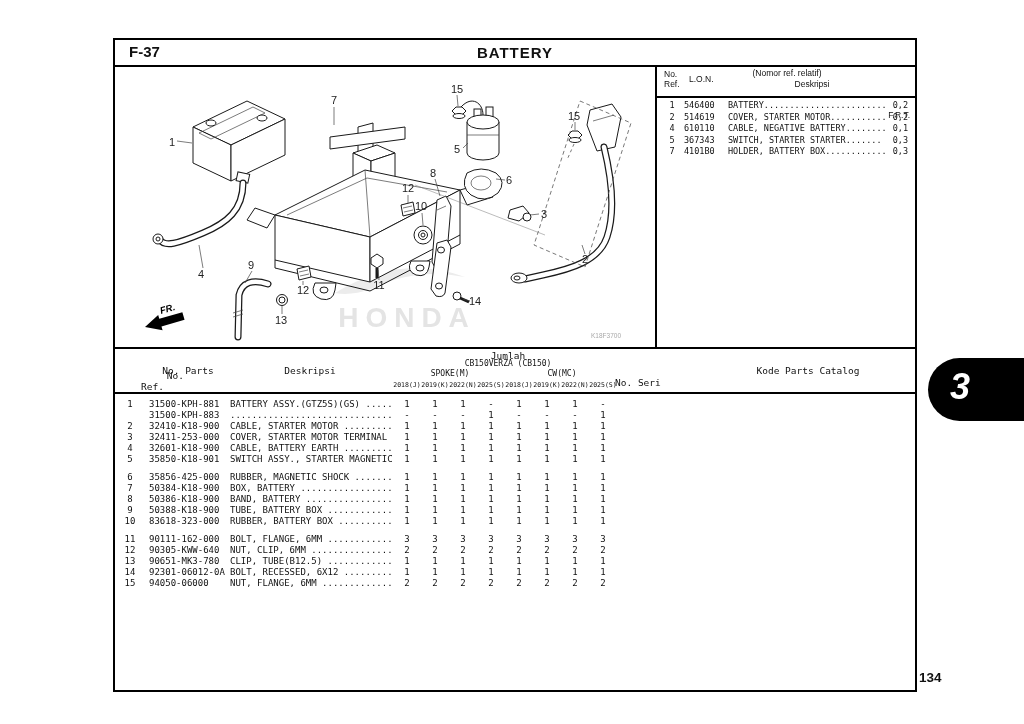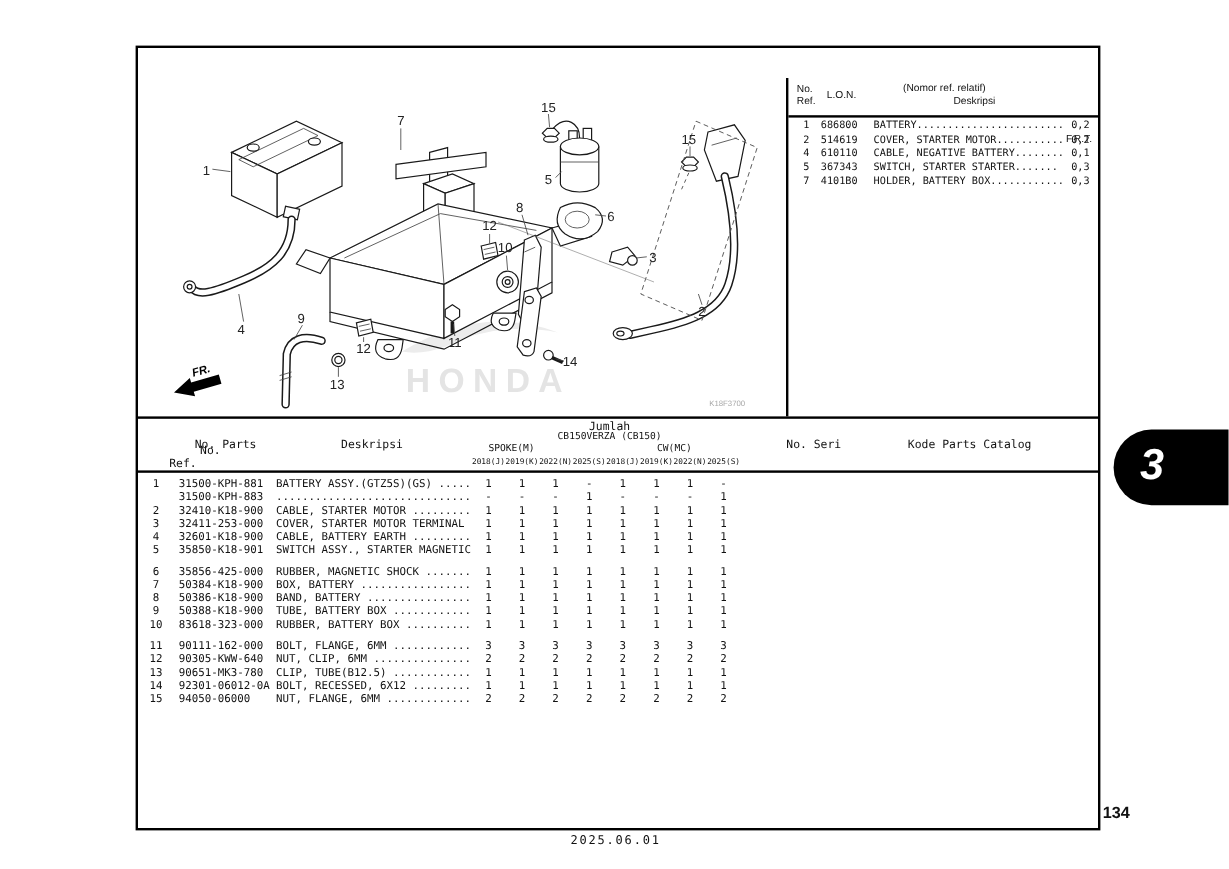--- a/index.html
+++ b/index.html
@@ -31,24 +31,24 @@
   .refrow .r4{position:absolute;right:7px;}
   
   .ptabhead{position:absolute;left:0;top:307px;width:100%;height:43px;border-top:2px solid #000;
             border-bottom:2px solid #000;font-size:9.5px;}
   .ph{position:absolute;white-space:pre;}
   .ph-noref{left:6px;top:10px;text-align:center;line-height:11px;}
   .ph-nopart{left:38px;top:16px;width:70px;text-align:center;}
   .ph-desk{left:150px;top:16px;width:90px;text-align:center;}
   .ph-jumlah{left:300px;top:1px;width:186px;text-align:center;}
   .ph-model{left:300px;top:10px;width:186px;text-align:center;font-size:8px;}
-  .ph-spoke{left:292px;top:20px;width:86px;text-align:left;font-size:8px;}
+  .ph-spoke{left:292px;top:20px;width:86px;text-align:center;font-size:8px;}
   .ph-cw{left:404px;top:20px;width:86px;text-align:center;font-size:8px;}
   .ph-year{top:32px;width:30px;text-align:center;font-size:6.5px;}
-  .ph-noseri{left:500px;top:16px;width:86px;text-align:right;}
+  .ph-noseri{left:500px;top:28px;width:86px;text-align:left;}
   .ph-kode{left:600px;top:16px;width:186px;text-align:center;}
   .pbody{position:absolute;left:0;top:350px;width:100%;padding-top:9px;}
   .prow{position:relative;height:11px;font-size:9px;line-height:11px;white-space:pre;}
   .prow.gap{margin-top:7px;}
   .prow .c-ref{position:absolute;left:0;width:30px;text-align:center;}
   .prow .c-part{position:absolute;left:34px;}
   .prow .c-desc{position:absolute;left:115px;}
   .prow .c-qty{position:absolute;width:28px;text-align:center;}
   
   .pageno{position:absolute;left:919px;top:670px;font-family:"Liberation Sans",sans-serif;
@@ -63,20 +63,24 @@
   svg .ln{stroke:#1a1a1a;fill:none;stroke-width:1;}
   svg .fw{stroke:#1a1a1a;fill:#fff;stroke-width:1;}
   svg .thin{stroke:#444;stroke-width:0.7;fill:none;}
 </style>
 </head>
 <body>
 
 <div class="page">
   <div class="frame">
 
+    <div class="hdr">
+      <span class="code">F-37</span>
+      <span class="title">BATTERY</span>
+    </div>
 
     <div class="diagram">
       <svg width="540" height="282" viewBox="0 0 540 282">
 
         <path d="M220,228 Q285,188 350,212 Q300,202 256,224 Q236,231 220,228 Z" fill="#ececec"></path>
         <text x="292" y="262" text-anchor="middle" font-size="28" font-weight="bold" letter-spacing="7" fill="#e4e4e4" font-family="Liberation Sans, sans-serif">HONDA</text>
 
         <g>
           <polygon class="fw" points="78,62 132,36 170,54 116,80"></polygon>
           <polygon class="fw" points="78,62 78,98 116,116 116,80"></polygon>
@@ -255,21 +259,21 @@
       <div class="refhead">
         <span class="rh-noref">
           <span>No.</span><br><span>Ref.</span>
         </span>
         <span class="rh-lon">L.O.N.</span>
         <span class="rh-desc1">(Nomor ref. relatif)</span>
         <span class="rh-desc2">Deskripsi</span>
         <span class="rh-frt">F.R.T.</span>
       </div>
       <div class="refrows" id="ref-rows">
-          <div class="refrow"><span class="r1">1</span><span class="r2">686800</span><span class="r3">BATTERY........................</span><span class="r4">0,2</span></div>
+          <div class="refrow"><span class="r1">1</span><span class="r2">546400</span><span class="r3">BATTERY........................</span><span class="r4">0,2</span></div>
           <div class="refrow"><span class="r1">2</span><span class="r2">514619</span><span class="r3">COVER, STARTER MOTOR...........</span><span class="r4">0,2</span></div>
           <div class="refrow"><span class="r1">4</span><span class="r2">610110</span><span class="r3">CABLE, NEGATIVE BATTERY........</span><span class="r4">0,1</span></div>
           <div class="refrow"><span class="r1">5</span><span class="r2">367343</span><span class="r3">SWITCH, STARTER STARTER.......</span><span class="r4">0,3</span></div>
           <div class="refrow"><span class="r1">7</span><span class="r2">4101B0</span><span class="r3">HOLDER, BATTERY BOX............</span><span class="r4">0,3</span></div>
         </div>
     </div>
 
     <div class="ptabhead">
       <span class="ph ph-noref">
         <span>No.</span><br><span>Ref.</span>
@@ -302,14 +306,13 @@
         <div class="prow"><span class="c-ref">14</span><span class="c-part">92301-06012-0A</span><span class="c-desc">BOLT, RECESSED, 6X12 .........</span><span class="c-qty" style="left: 278px;">1</span><span class="c-qty" style="left: 306px;">1</span><span class="c-qty" style="left: 334px;">1</span><span class="c-qty" style="left: 362px;">1</span><span class="c-qty" style="left: 390px;">1</span><span class="c-qty" style="left: 418px;">1</span><span class="c-qty" style="left: 446px;">1</span><span class="c-qty" style="left: 474px;">1</span></div>
         <div class="prow"><span class="c-ref">15</span><span class="c-part">94050-06000</span><span class="c-desc">NUT, FLANGE, 6MM .............</span><span class="c-qty" style="left: 278px;">2</span><span class="c-qty" style="left: 306px;">2</span><span class="c-qty" style="left: 334px;">2</span><span class="c-qty" style="left: 362px;">2</span><span class="c-qty" style="left: 390px;">2</span><span class="c-qty" style="left: 418px;">2</span><span class="c-qty" style="left: 446px;">2</span><span class="c-qty" style="left: 474px;">2</span></div>
       </div>
   </div>
 
   <div class="tab3">
     <span>3</span>
   </div>
 
   <div class="pageno">134</div>
-  <div class="datefoot">2025.06.01</div>
 </div>
 
 </body></html>

